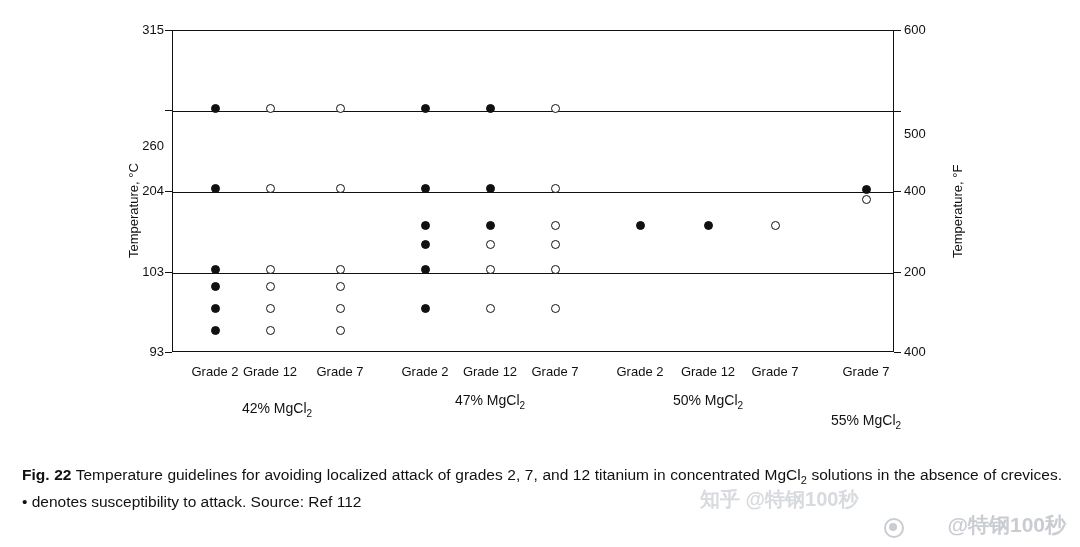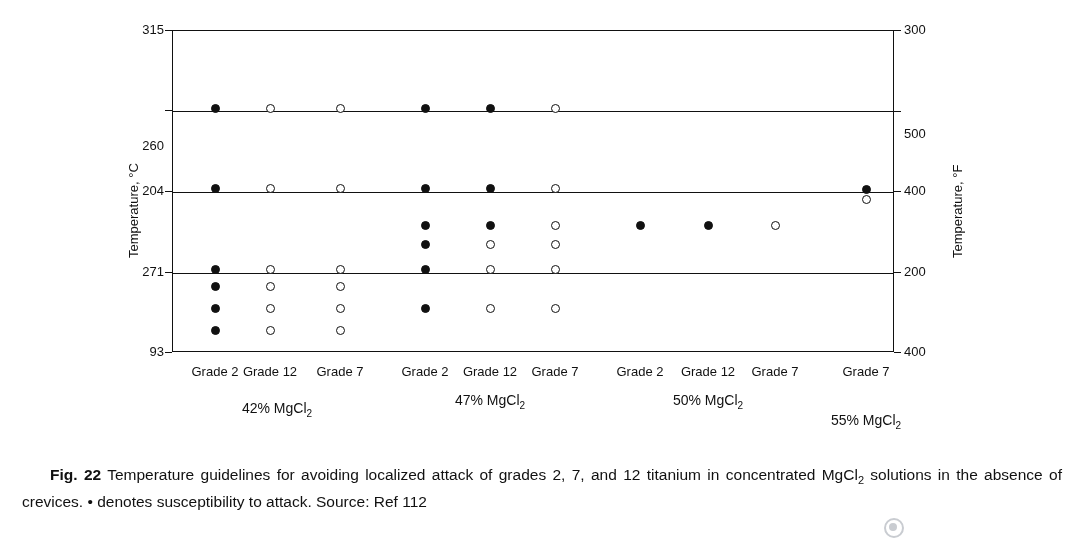--- a/index.html
+++ b/index.html
@@ -113,21 +113,21 @@
   .caption {
     position: absolute;
     left: 22px;
     top: 464px;
     width: 1040px;
     font-size: 15.5px;
     line-height: 21px;
     color: #111;
     text-align: justify;
   }
-  .caption .figno { font-weight: bold; margin-left: 28px; }
+  .caption .figno { font-weight: bold; }
   .caption sub { font-size: 11px; }
 
   
   .watermark {
     position: absolute;
     color: #c9ccd1;
     font-size: 21px;
     font-weight: bold;
     white-space: nowrap;
   }
@@ -171,37 +171,37 @@
 
   <div class="plot-area" id="plot-area">
       <div class="gridline" style="top: 242.225px;"></div>
       <div class="gridline" style="top: 161px;"></div>
       <div class="gridline" style="top: 79.7748px;"></div>
     </div>
 
   <div id="overlay">
       <div class="ytick-left" style="top: 345px; left: 126px; right: auto; width: 38px; text-align: right;">93</div>
       <div class="ytick-mark" style="top: 352px; left: 165px;"></div>
-      <div class="ytick-left" style="top: 265.225px; left: 126px; right: auto; width: 38px; text-align: right;">271</div>
+      <div class="ytick-left" style="top: 265.225px; left: 126px; right: auto; width: 38px; text-align: right;">103</div>
       <div class="ytick-mark" style="top: 272.225px; left: 165px;"></div>
       <div class="ytick-left" style="top: 184px; left: 126px; right: auto; width: 38px; text-align: right;">204</div>
       <div class="ytick-mark" style="top: 191px; left: 165px;"></div>
       <div class="ytick-left" style="top: 102.775px; left: 126px; right: auto; width: 38px; text-align: right; margin-top: 36px;">260</div>
       <div class="ytick-mark" style="top: 109.775px; left: 165px;"></div>
       <div class="ytick-left" style="top: 23px; left: 126px; right: auto; width: 38px; text-align: right;">315</div>
       <div class="ytick-mark" style="top: 30px; left: 165px;"></div>
       <div class="ytick-right" style="top: 345px; left: 904px;">400</div>
       <div class="ytick-mark" style="top: 352px; left: 894px;"></div>
       <div class="ytick-right" style="top: 264.5px; left: 904px;">200</div>
       <div class="ytick-mark" style="top: 271.5px; left: 894px;"></div>
       <div class="ytick-right" style="top: 184px; left: 904px;">400</div>
       <div class="ytick-mark" style="top: 191px; left: 894px;"></div>
       <div class="ytick-right" style="top: 103.5px; left: 904px; margin-top: 23px;">500</div>
       <div class="ytick-mark" style="top: 110.5px; left: 894px;"></div>
-      <div class="ytick-right" style="top: 23px; left: 904px;">300</div>
+      <div class="ytick-right" style="top: 23px; left: 904px;">600</div>
       <div class="ytick-mark" style="top: 30px; left: 894px;"></div>
       <div class="pt filled" style="left: 215px; top: 108.324px;"></div>
       <div class="pt filled" style="left: 215px; top: 188.099px;"></div>
       <div class="pt filled" style="left: 215px; top: 269.324px;"></div>
       <div class="pt filled" style="left: 215px; top: 286.73px;"></div>
       <div class="pt filled" style="left: 215px; top: 308.486px;"></div>
       <div class="pt filled" style="left: 215px; top: 330.243px;"></div>
       <div class="grade-label" style="left: 215px; top: 364px;">Grade 2</div>
       <div class="pt open" style="left: 270px; top: 108.324px;"></div>
       <div class="pt open" style="left: 270px; top: 188.099px;"></div>
@@ -251,15 +251,17 @@
       <div class="pt open" style="left: 866px; top: 199.703px;"></div>
       <div class="grade-label" style="left: 866px; top: 364px;">Grade 7</div>
       <div class="conc-label" style="left: 866px; top: 392px; margin-top: 20px;">55% MgCl<sub>2</sub></div>
     </div>
 
   <div class="caption">
     <span class="figno">Fig. 22</span>
     <span>Temperature guidelines for avoiding localized attack of grades 2, 7, and 12 titanium in concentrated MgCl</span><sub>2</sub><span> solutions in the absence of crevices. • denotes susceptibility to attack. Source: Ref 112</span>
   </div>
 
+  <div class="watermark wm-faint">知乎 @特钢100秒</div>
   <div class="wm-logo"></div>
+  <div class="watermark wm-main">@特钢100秒</div>
 
 </div>
 
 </body></html>

